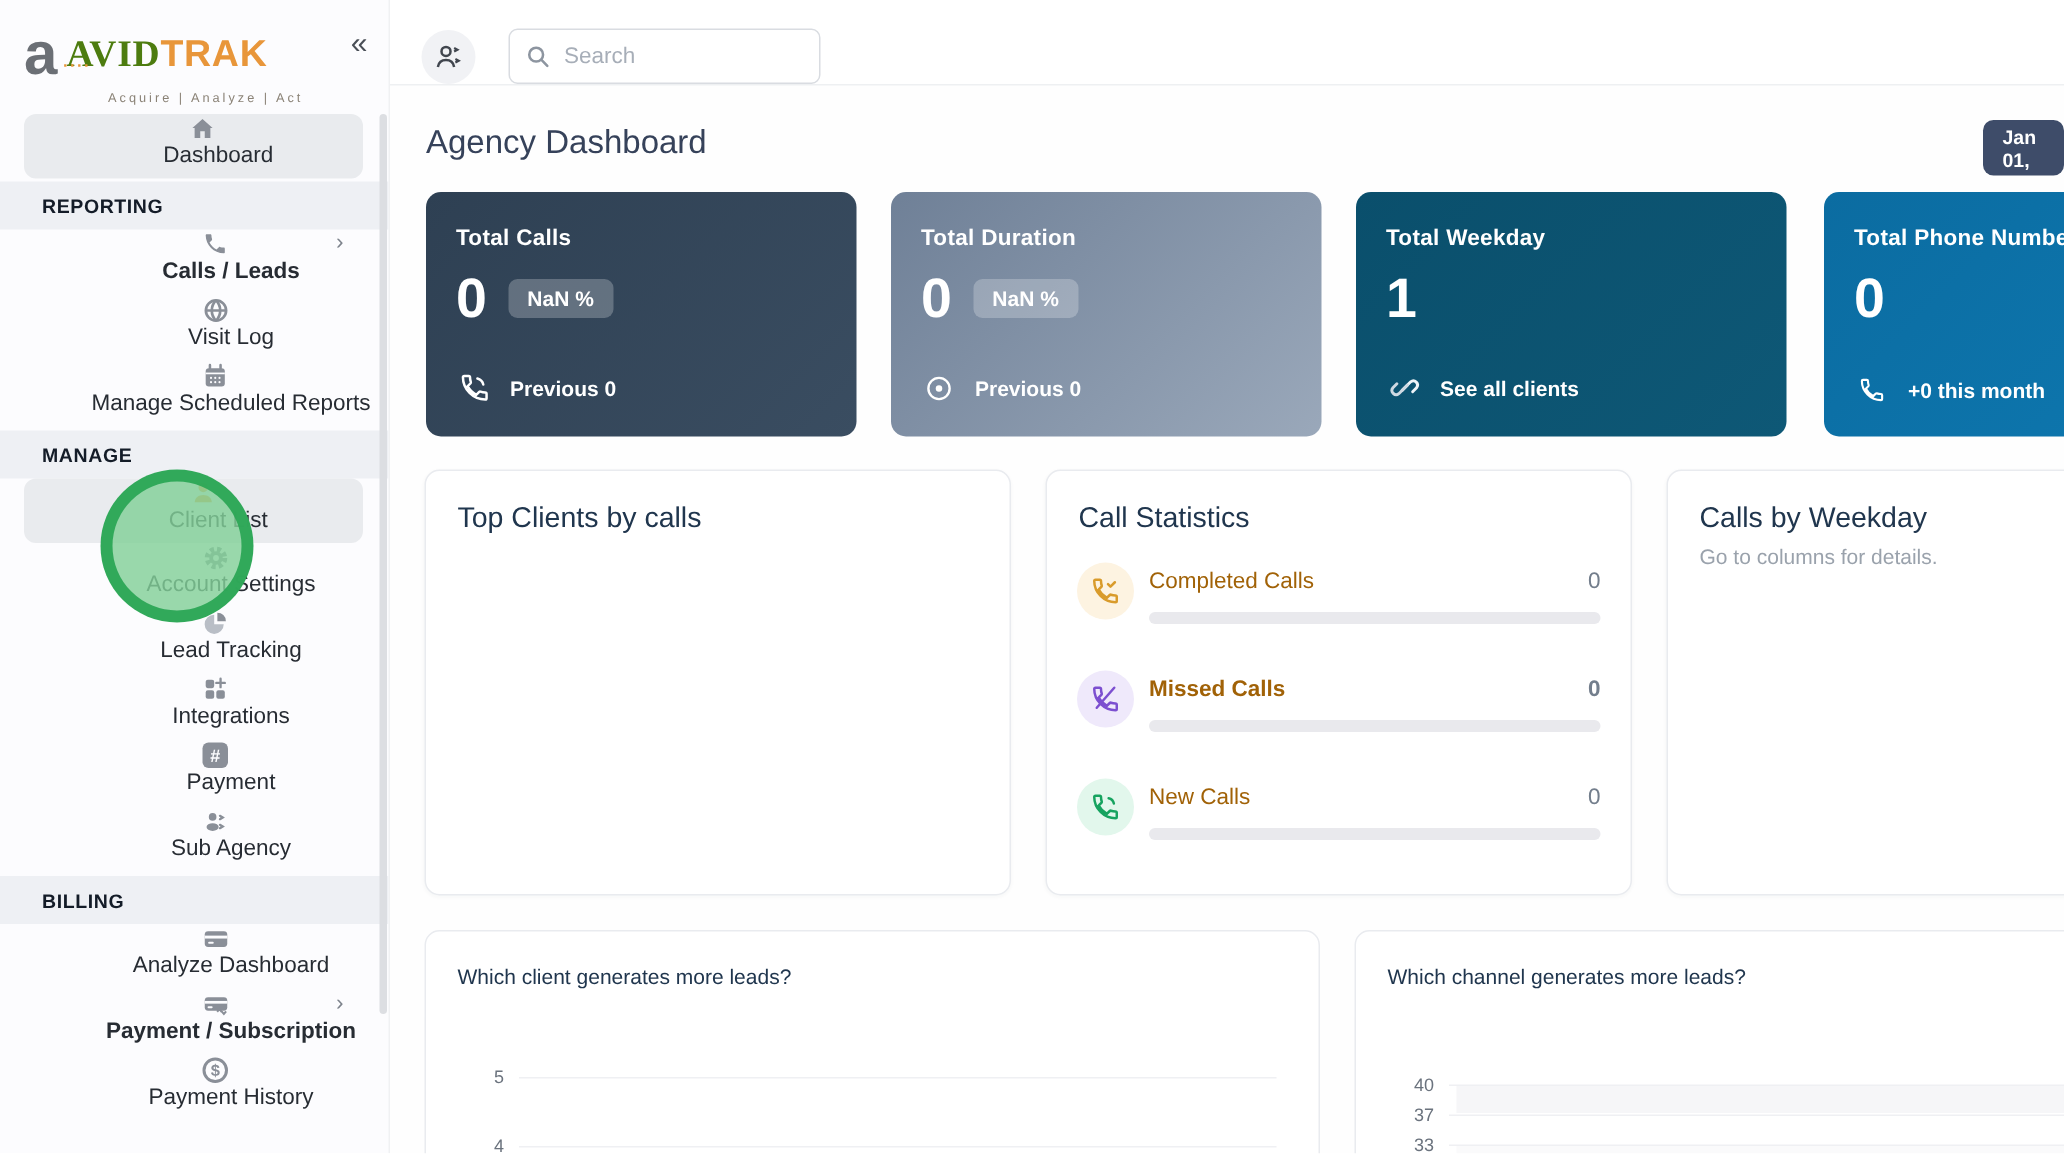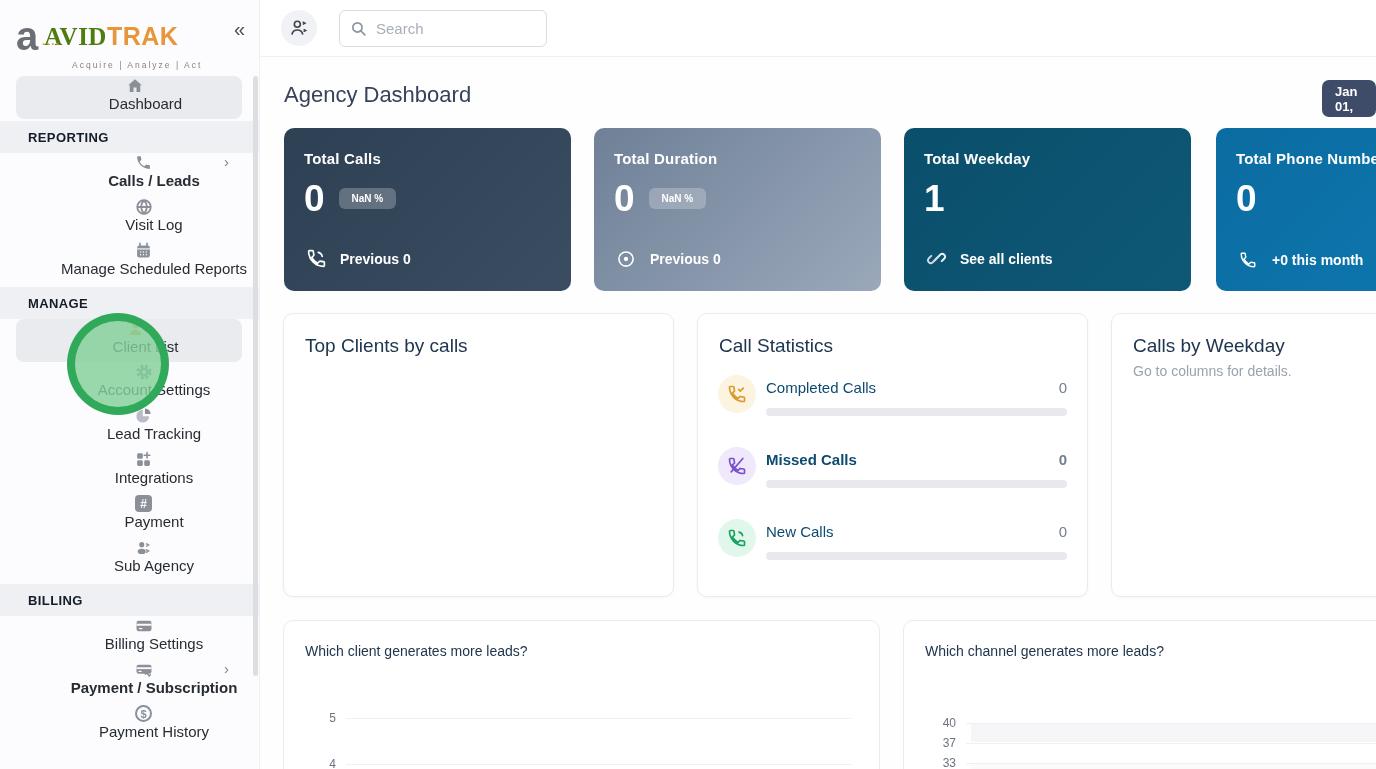--- a/index.html
+++ b/index.html
@@ -23,54 +23,54 @@
   .nav-label { margin-left:21px; font-size:15px; color:#272c33; font-weight:500; white-space:nowrap; }
   .nav-item.bold .nav-label { font-weight:700; }
   .nav-chev { position:absolute; right:30px; color:#7d838c; font-size:15px; }
   .nav-section { height:32px; margin-top:2px; background:#eef0f4; display:flex; align-items:center; padding-left:28px; font-size:13px; font-weight:800; letter-spacing:.4px; color:#141c28; }
   .sb-scrollthumb { position:absolute; right:1px; top:76px; width:5px; height:600px; background:#dcdee2; border-radius:3px; }
   .hash-box { width:17px; height:17px; background:#8a8f98; border-radius:4px; color:#fcfcfe; font-size:12px; font-weight:bold; display:flex; align-items:center; justify-content:center; }
   .dollar-circ { width:17px; height:17px; border:2px solid #8a8f98; border-radius:50%; color:#8a8f98; font-size:11px; font-weight:bold; display:flex; align-items:center; justify-content:center; }
 
   
   .main { position:absolute; left:260px; top:0; width:1116px; height:769px; background:#fefefe; }
-  .topbar { position:absolute; left:0; top:0; width:100%; height:57px; background:#fff; border-bottom:1px solid #eef0f2; display:flex; align-items:center; padding-left:21px; }
+  .topbar { position:absolute; left:0; top:0; width:100%; height:57px; background:#fff; border-bottom:1px solid #eef0f2; display:flex; align-items:flex-end; padding-left:21px; }
   .user-btn { width:36px; height:36px; border-radius:50%; background:#f1f2f5; border:none; display:flex; align-items:center; justify-content:center; cursor:pointer; color:#41464e; }
   .search-box { margin-left:22px; width:208px; height:37px; border:1px solid #d9dce1; border-radius:6px; display:flex; align-items:center; padding:0 10px; background:#fff; }
   .search-box input { border:none; outline:none; margin-left:9px; font-size:15px; color:#39404a; width:150px; font-family:inherit; background:transparent; }
   .search-box input::placeholder { color:#a7aeb8; }
 
   .page-title { position:absolute; left:24px; top:82px; font-size:22px; color:#36425a; font-weight:500; }
   .date-badge { position:absolute; left:1062px; top:80px; height:37px; background:#3e4c69; border-radius:7px; color:#fff; font-size:13px; font-weight:bold; display:flex; align-items:center; padding:0 14px 0 13px; cursor:pointer; }
 
   
   .stat-card { position:absolute; top:128px; width:287px; height:163px; border-radius:10px; color:#fff; padding:22px 20px; }
   .sc1 { left:24px;  background:linear-gradient(135deg,#2e4053,#3a4d61); }
   .sc2 { left:334px; background:linear-gradient(135deg,#6f8097,#9aa8ba); }
   .sc3 { left:644px; background:linear-gradient(135deg,#0a4f6c,#0e5876); }
   .sc4 { left:956px; background:linear-gradient(135deg,#0b6ca1,#0e78b0); }
   .sc-title { font-size:15px; font-weight:600; letter-spacing:.2px; }
   .sc-valrow { margin-top:13px; display:flex; align-items:center; }
   .sc-value { font-size:37px; font-weight:bold; line-height:1; }
-  .sc-badge { margin-left:14px; background:rgba(255,255,255,.24); border-radius:6px; padding:5px 13px; font-size:10px; font-weight:bold; }
+  .sc-badge { margin-left:14px; background:rgba(255,255,255,.24); border-radius:6px; padding:5px 13px; font-size:14px; font-weight:bold; }
   .sc-footer { position:absolute; left:20px; bottom:22px; display:flex; align-items:center; font-size:14px; font-weight:600; cursor:pointer; }
   .sc-footer .fico { width:24px; display:flex; justify-content:center; margin-right:12px; }
 
   
   .panel { position:absolute; top:313px; width:391px; height:284px; background:#fff; border:1px solid #e9ebef; border-radius:10px; box-shadow:0 1px 3px rgba(25,40,60,.04); }
   .p1 { left:23px; } .p2 { left:437px; } .p3 { left:851px; }
   .panel-title { margin:21px 0 0 21px; font-size:19px; color:#20364e; font-weight:500; }
   .panel-sub { margin:6px 0 0 21px; font-size:14px; color:#9aa2ac; }
   .cs-row { position:absolute; left:20px; right:20px; height:60px; }
   .cs-r1 { top:58px; } .cs-r2 { top:130px;font-weight:bold; } .cs-r3 { top:202px; }
   .cs-ico { position:absolute; left:0; top:3px; width:38px; height:38px; border-radius:50%; display:flex; align-items:center; justify-content:center; }
   .cs-ico.amber  { background:#fdf3e1; color:#d99b2b; }
   .cs-ico.purple { background:#efe9fb; color:#7c4fd0; }
   .cs-ico.green  { background:#e2f7ec; color:#16a35f; }
-  .cs-label { position:absolute; left:48px; top:7px; font-size:15px; color:#0c4a6e; }
+  .cs-label { position:absolute; left:48px; top:7px; font-size:15px; color:#a16207; }
   .cs-value { position:absolute; right:0; top:7px; font-size:15px; color:#737e8c; }
   .cs-bar { position:absolute; left:48px; right:0; top:36px; height:8px; background:#e9e9ed; border-radius:4px; }
 
   
   .chart-card { position:absolute; top:620px; width:597px; height:310px; background:#fff; border:1px solid e9ebef; border:1px solid #e9ebef; border-radius:10px; }
   .cc1 { left:23px; } .cc2 { left:643px; }
   .cc-title { margin:22px 0 0 21px; font-size:14px; color:#20364e; font-weight:500; }
   .tickrow { position:absolute; display:flex; align-items:center; left:28px; right:28px; }
   .tickrow .tick { width:24px; text-align:right; font-size:12px; color:#6b737e; margin-right:10px; flex:none; }
   .tickrow .gline { flex:1; height:1px; background:#eff0f3; }
@@ -201,21 +201,21 @@
     <div class="nav-section">BILLING</div>
 
     <div class="nav-item">
       <span class="nav-ico">
         <svg width="18" height="18" viewBox="0 0 24 24" fill="#8a8f98">
             <rect x="2" y="5" width="20" height="14" rx="3"></rect>
             <rect x="2" y="9" width="20" height="2.6" fill="#fcfcfe"></rect>
             <rect x="5" y="14.5" width="5" height="1.8" rx=".9" fill="#fcfcfe"></rect>
           </svg>
       </span>
-      <span class="nav-label">Billing Settings</span>
+      <span class="nav-label">Analyze Dashboard</span>
     </div>
     <div class="nav-item bold">
       <span class="nav-ico">
         <svg width="18" height="18" viewBox="0 0 24 24" fill="#8a8f98">
             <rect x="2" y="5" width="20" height="12" rx="3"></rect>
             <rect x="2" y="8.4" width="20" height="2.4" fill="#fcfcfe"></rect>
             <path d="M13 18l2-2.4 2 2.4M21 17.6l-2 2.4-2-2.4" stroke="#8a8f98" stroke-width="1.8" fill="none"></path>
             <rect x="4.5" y="13" width="4.5" height="1.8" rx=".9" fill="#fcfcfe"></rect>
           </svg>
       </span>

